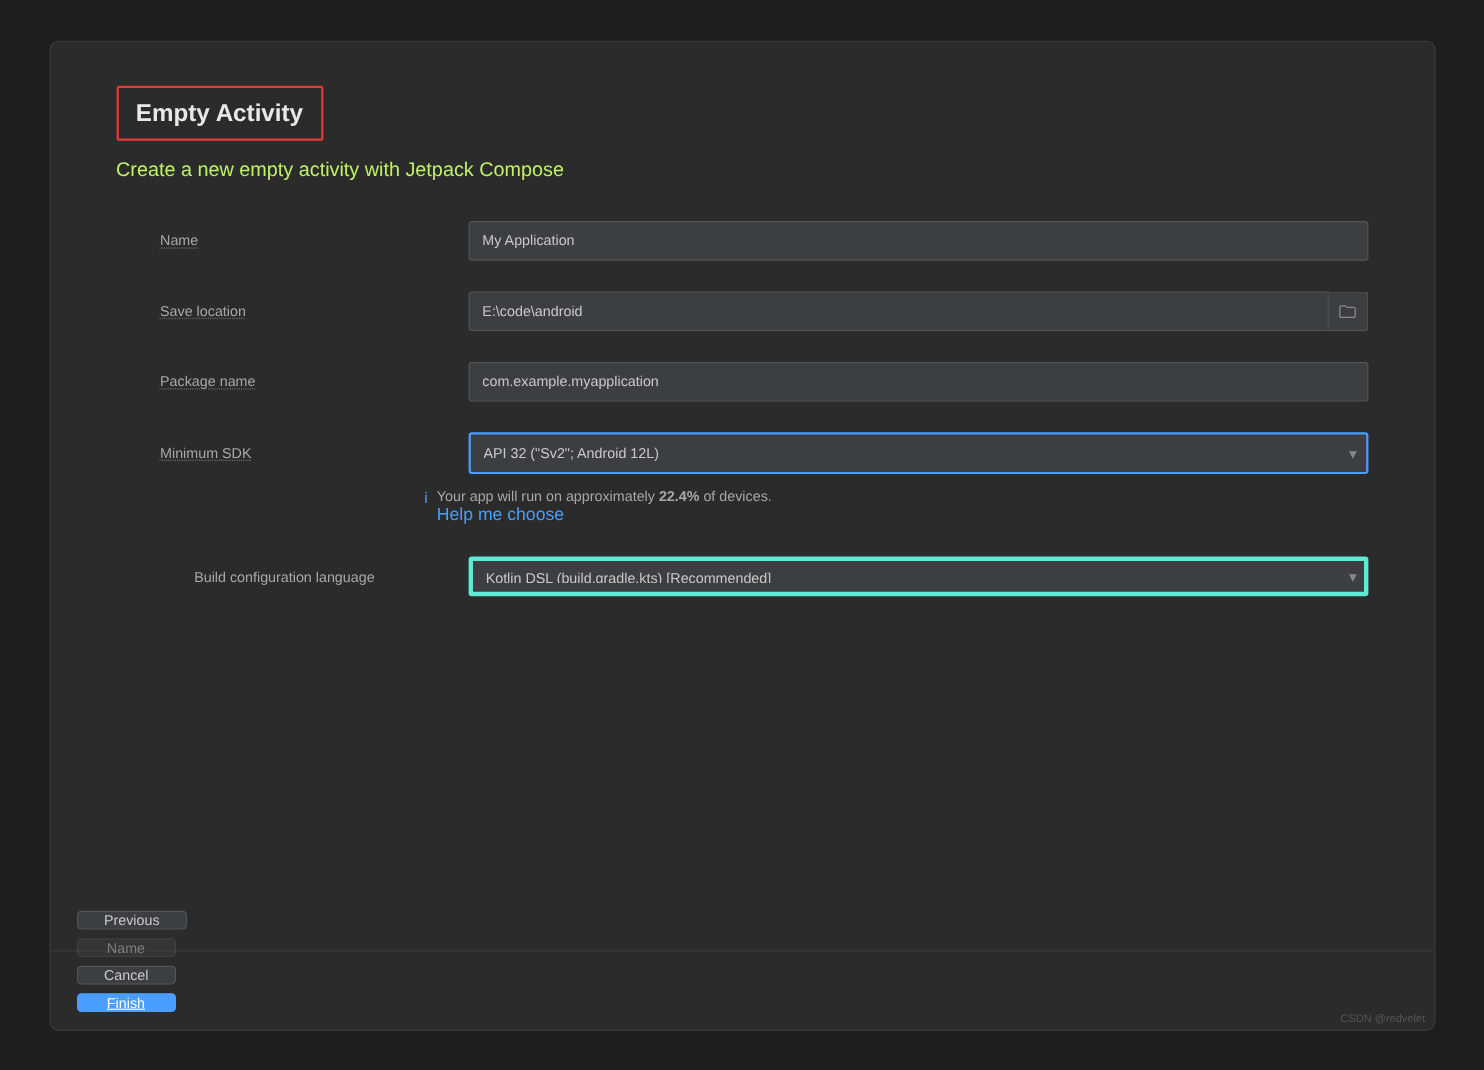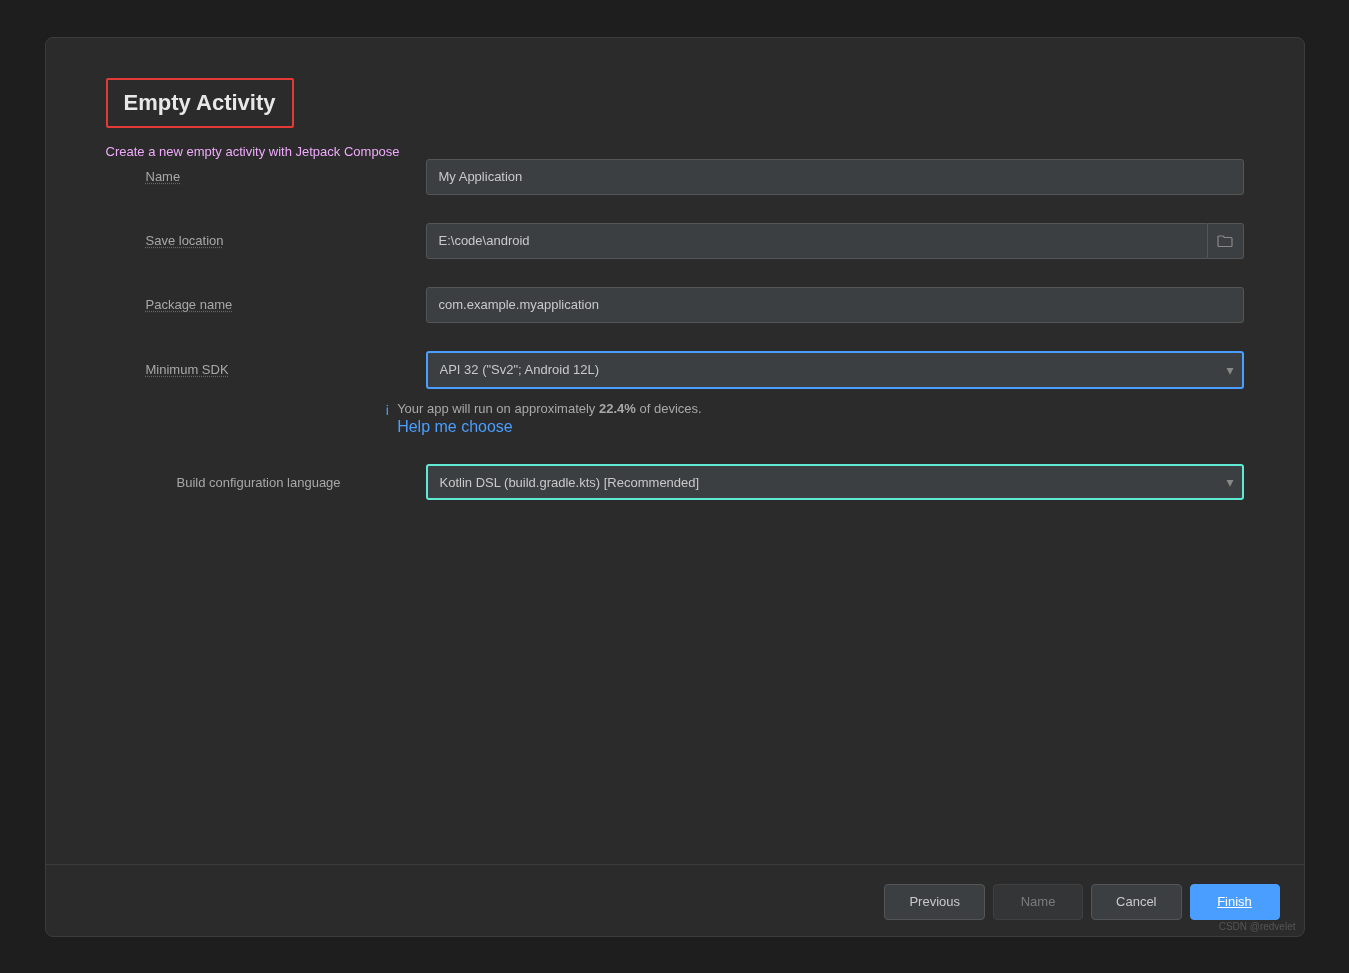--- a/index.html
+++ b/index.html
@@ -87,22 +87,23 @@
       border-radius: 2px;
     }
 
     .activity-title {
       color: #e8e8e8;
       font-size: 22px;
       font-weight: 600;
     }
 
     .activity-subtitle {
-      color: #f0abfc;
-      font-size: 13px;
+      color: #bef264;
+      font-size: 18px;
+      margin-bottom: 36px;
     }
 
     .form-row {
       display: flex;
       align-items: center;
       margin-bottom: 28px;
       margin-left: 40px;
     }
 
     .form-label {
@@ -175,21 +176,21 @@
       color: #c9c9c9;
       font-size: 13px;
       padding: 8px 36px 8px 12px;
       height: 38px;
       outline: none;
       appearance: none;
       cursor: pointer;
     }
 
     .form-select.normal {
-      border: 2px solid #5eead4;
+      border: 4px solid #5eead4;
       height: 36px;
     }
 
     .select-arrow {
       position: absolute;
       right: 10px;
       top: 50%;
       transform: translateY(-50%);
       color: #888;
       pointer-events: none;
@@ -245,23 +246,24 @@
       justify-content: center;
       cursor: pointer;
       flex-shrink: 0;
     }
 
     .footer {
       border-top: 1px solid #3c3c3c;
       padding: 16px 24px;
       display: flex;
       justify-content: flex-end;
-      align-items: flex-end;
+      align-items: flex-start;
       gap: 8px;
       height: 72px;
+      flex-direction: column;
     }
 
     .btn {
       height: 36px;
       padding: 0 24px;
       border-radius: 4px;
       font-size: 13px;
       cursor: pointer;
       border: 1px solid #555;
       background: #3c3f41;

